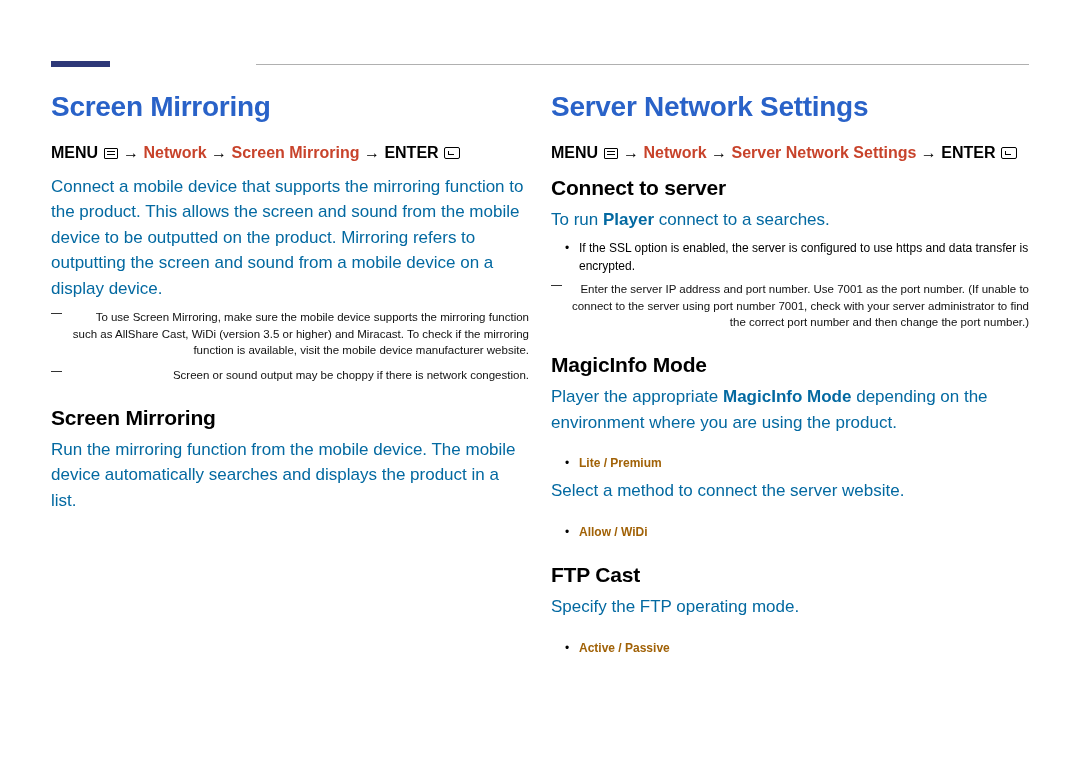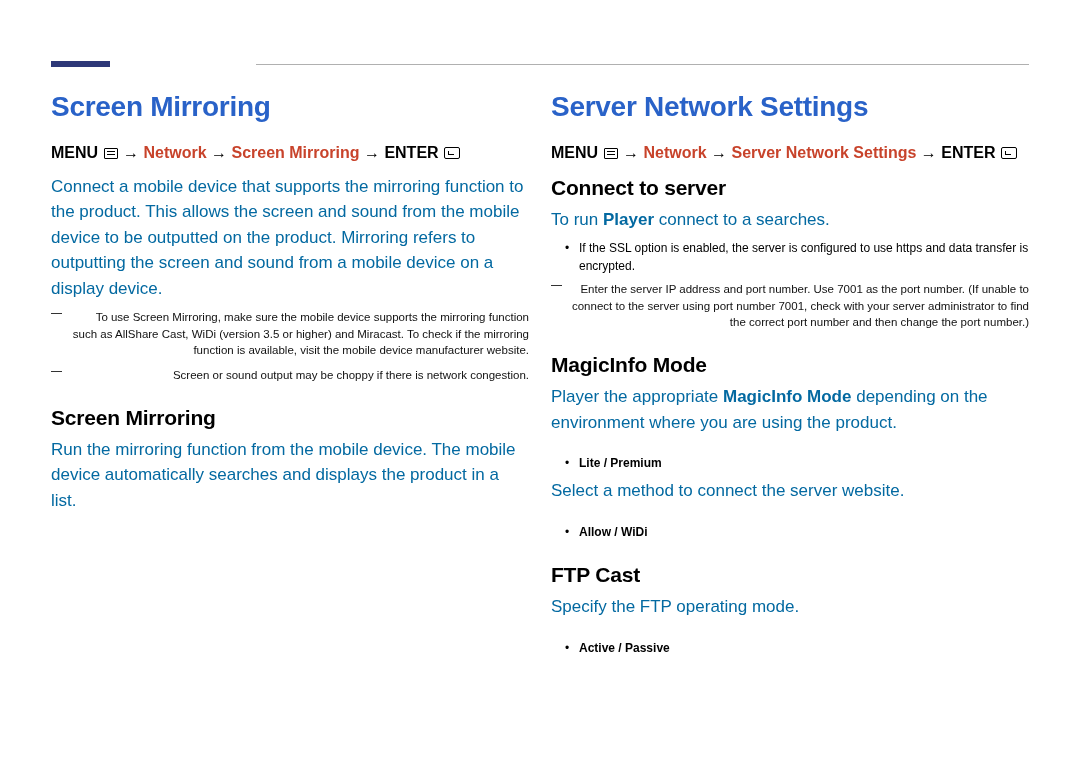--- a/index.html
+++ b/index.html
@@ -129,21 +129,21 @@
     margin:0 0 6px 0;
   }
   .bullet::before {
     content:"\2022";
     position:absolute;
     left:14px; top:0;
     font-size:12px;
     color:#000;
   }
   .bullet.red {
-    color:#000000;
+    color:#a16207;
     font-weight:600;
     margin-top:20px;
   }
   .bullet.red::before { color:#000; font-weight:400; }
 </style>
 </head>
 <body>
 
 <div class="top-stub"></div>
 <div class="top-rule"></div>

